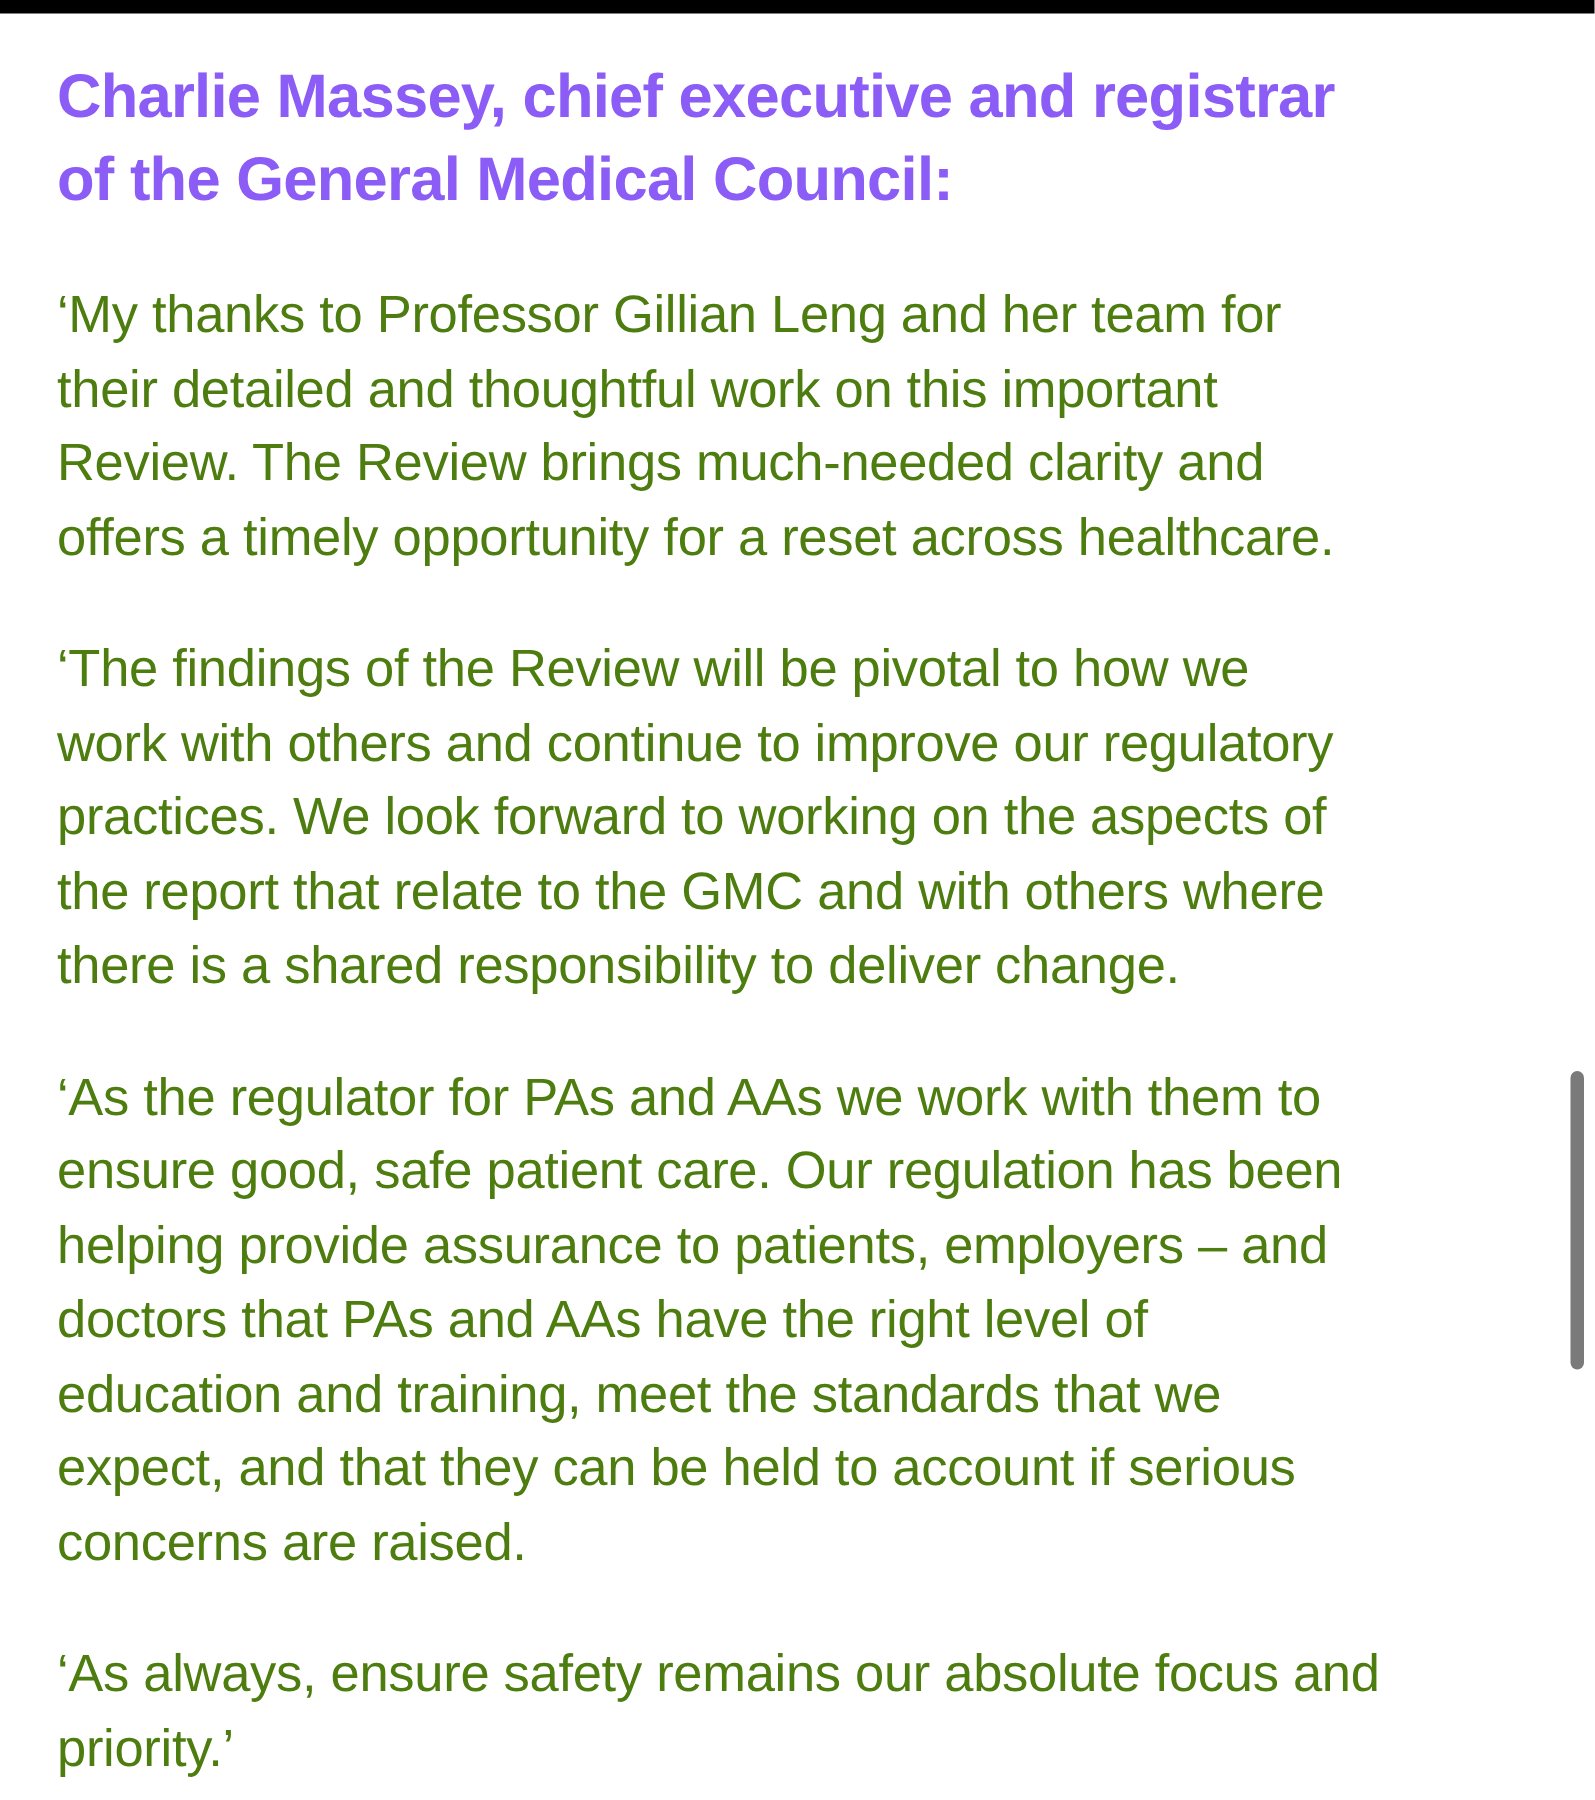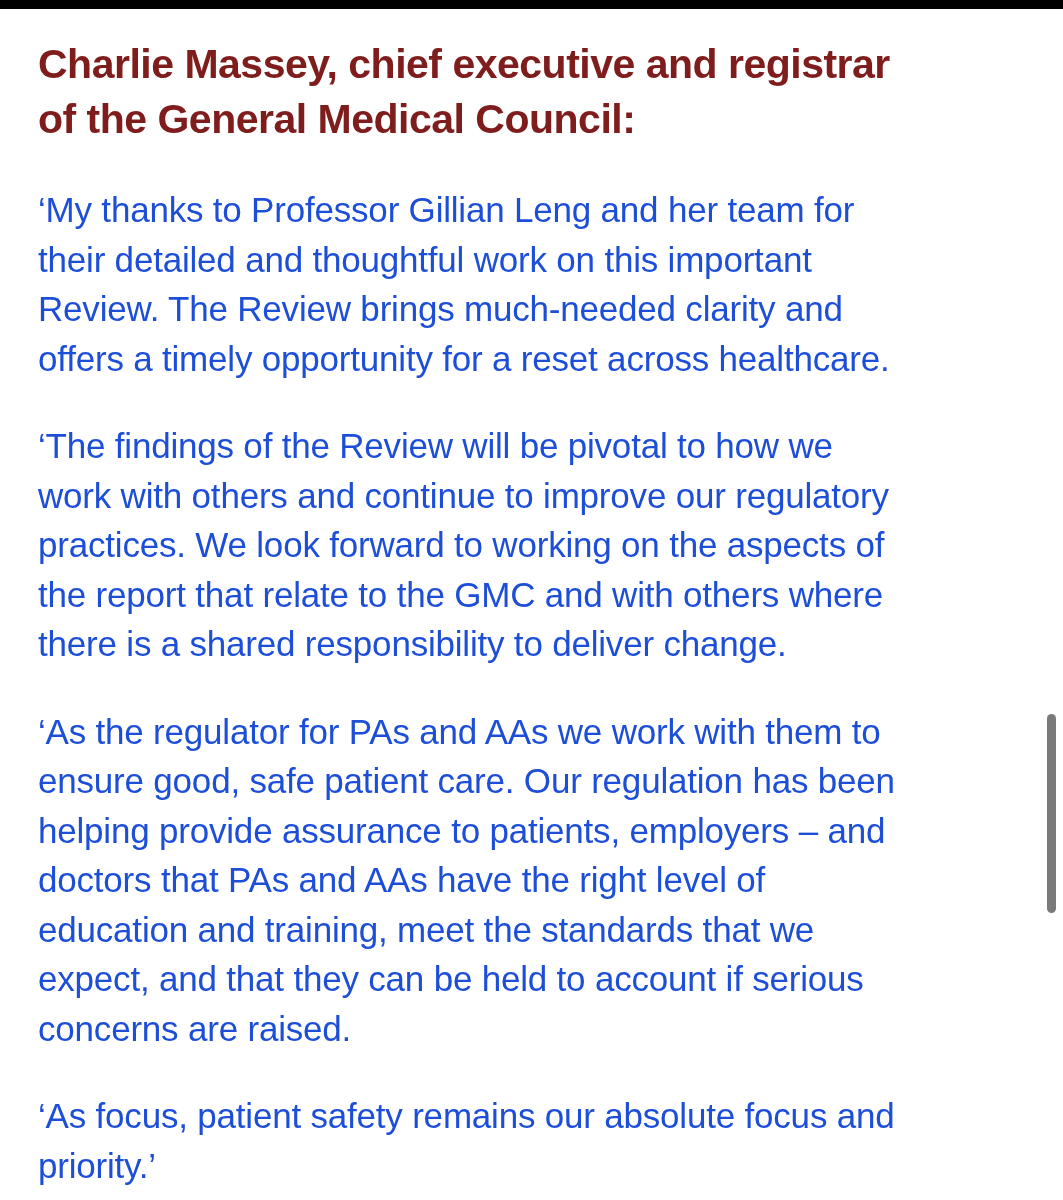--- a/index.html
+++ b/index.html
@@ -28,30 +28,30 @@
     top: 9px;
     left: 38px;
     width: 990px;
   }
   .heading {
     margin: 28px 0 0 0;
     font-size: 41px;
     line-height: 55px;
     font-weight: 700;
     letter-spacing: -0.5px;
-    color: #7f1d1d;
+    color: #8b5cf6;
     white-space: pre;
   }
   .para {
     margin: 38px 0 0 0;
     font-size: 35px;
     line-height: 49.5px;
     font-weight: 400;
     letter-spacing: -0.2px;
-    color: #1d4ed8;
+    color: #4d7c0f;
     white-space: pre;
   }
   .scrollbar-thumb {
     position: absolute;
     top: 714px;
     right: 7px;
     width: 9px;
     height: 199px;
     border-radius: 5px;
     background: #7a7a7a;
@@ -78,17 +78,17 @@
 there is a shared responsibility to deliver change.</p>
 
   <p class="para">‘As the regulator for PAs and AAs we work with them to
 ensure good, safe patient care. Our regulation has been
 helping provide assurance to patients, employers – and
 doctors that PAs and AAs have the right level of
 education and training, meet the standards that we
 expect, and that they can be held to account if serious
 concerns are raised.</p>
 
-  <p class="para">‘As focus, patient safety remains our absolute focus and
+  <p class="para">‘As always, ensure safety remains our absolute focus and
 priority.’</p>
 </div>
 
 <div class="scrollbar-thumb"></div>
 
 </body></html>

